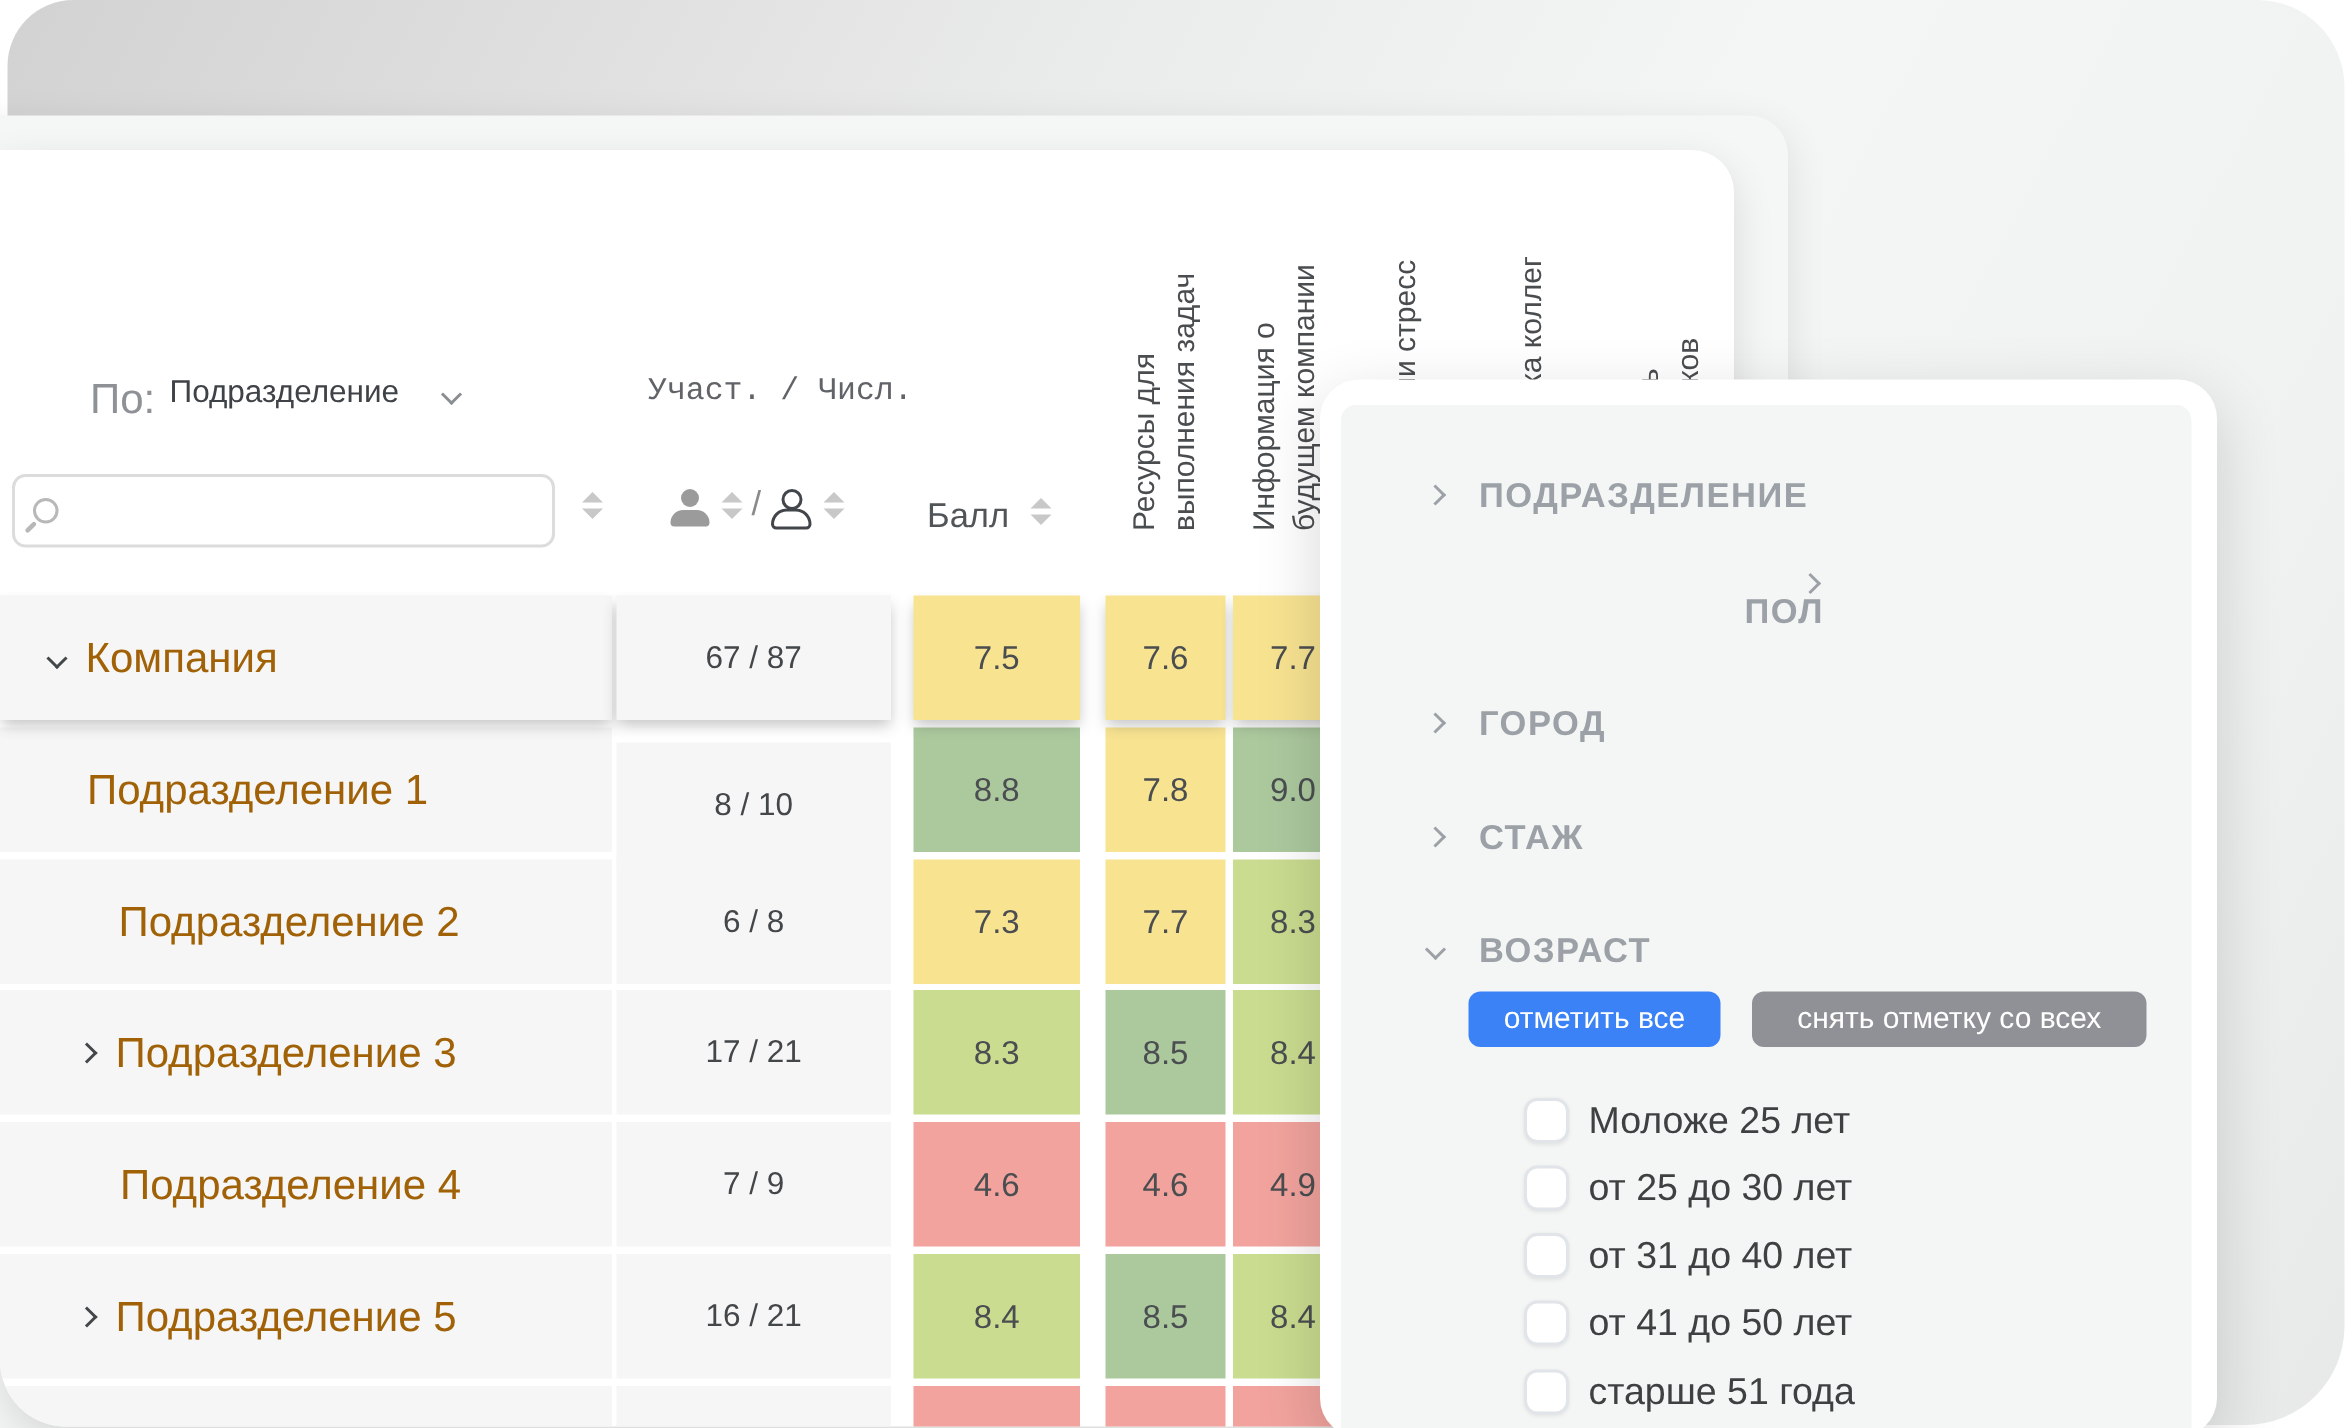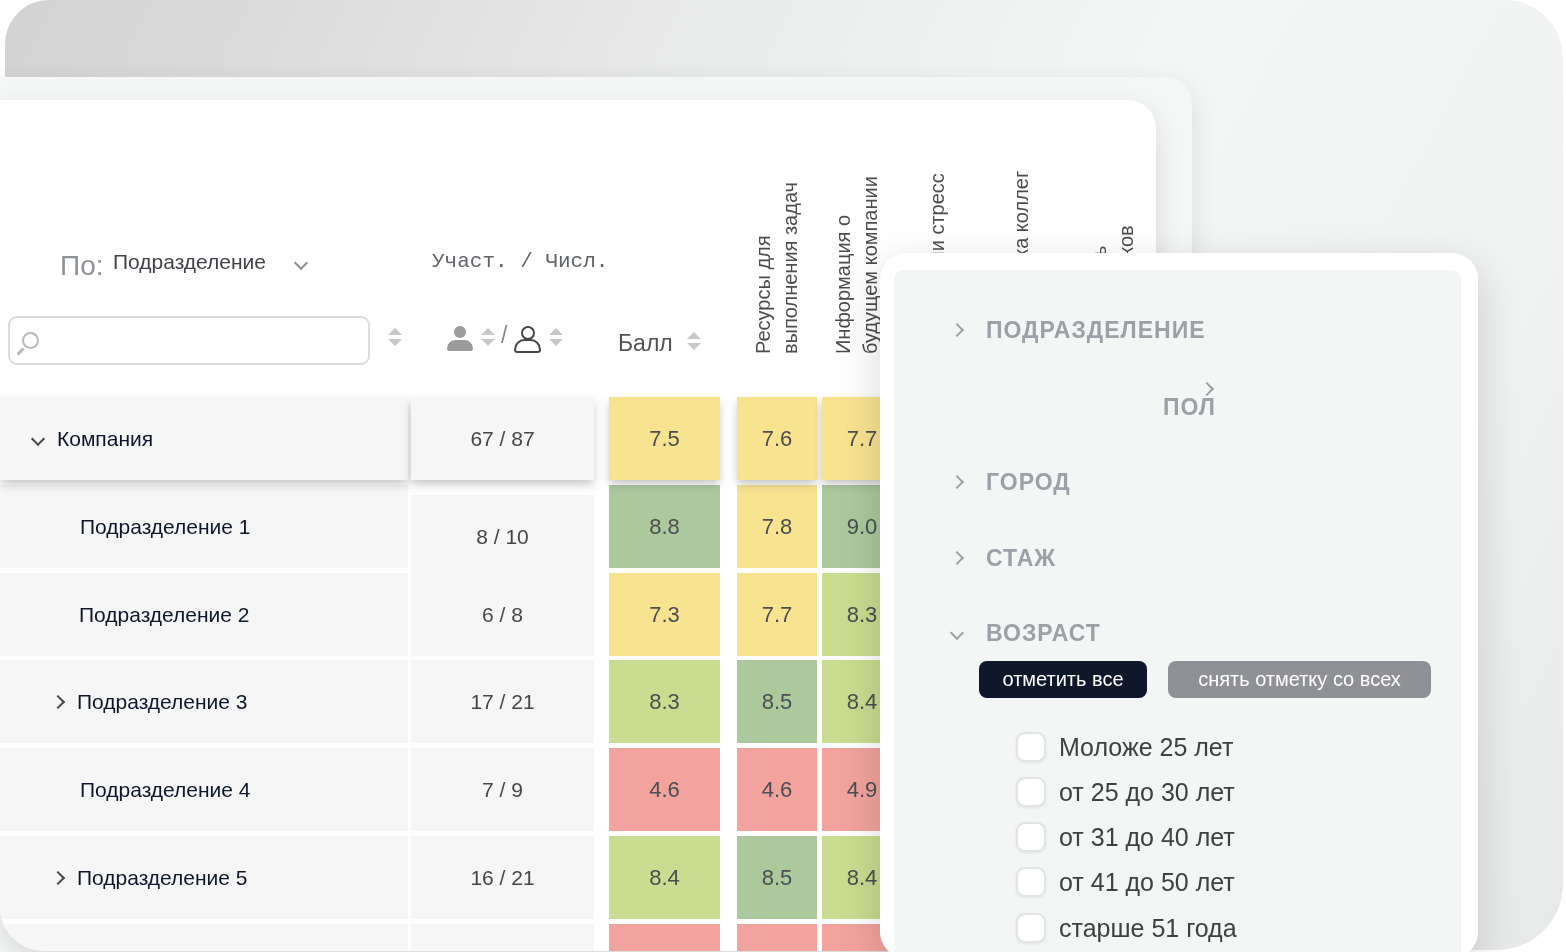--- a/index.html
+++ b/index.html
@@ -43,34 +43,34 @@
   .slash{font-size:23px;color:#8a8a8a;}
 
   
   .rot{position:absolute;width:0;height:0;z-index:4;}
   .rot span{display:block;transform:rotate(-90deg);transform-origin:0 0;white-space:pre;
     font-size:20px;line-height:27px;color:#4a4d4f;}
 
   
   .rowpiece{position:absolute;background:#f6f6f6;display:flex;align-items:center;z-index:1;}
   .rowpiece.sticky{z-index:2;box-shadow:0 5px 9px -1px rgba(60,60,60,.30);}
-  .name-cell{left:0;width:408px;font-size:21px;color:#0f172a;}
+  .name-cell{left:0;width:408px;font-size:28px;color:#a16207;}
   .name-cell .chev{color:#43474a;margin-right:14px;flex:none;}
   .count-cell{left:411px;width:183px;justify-content:center;font-size:21px;color:#44474a;}
   .score-cell{justify-content:center;font-size:22px;color:#4b4e50;}
 
   
   .panel{position:absolute;left:880px;top:253px;width:598px;height:705px;z-index:6;
     background:#ffffff;border-radius:26px;box-shadow:0 14px 44px rgba(0,0,0,.16);}
   .panel-inner{position:absolute;left:14px;top:17px;width:567px;height:700px;background:#f4f5f5;border-radius:10px;}
   .fsection{position:absolute;left:0;width:100%;height:44px;display:flex;align-items:center;cursor:pointer;}
   .fsection .chev{color:#9ba1a6;margin-left:58px;flex:none;}
   .fsection .flabel{margin-left:24px;font-size:23px;font-weight:bold;letter-spacing:1px;color:#9ba1a6;}
   .btn{position:absolute;height:37px;border:none;border-radius:8px;color:#fff;font-size:20px;display:flex;align-items:center;justify-content:center;cursor:pointer;}
-  .btn.green{left:85px;top:391px;width:168px;background:#0f172a;}
+  .btn.green{left:85px;top:391px;width:168px;background:#3b82f6;}
   .btn.gray{left:274px;top:391px;width:263px;background:#8f9196;}
   .age-item{position:absolute;left:0;width:100%;height:34px;display:flex;align-items:center;}
   .cbox{position:absolute;left:122px;width:30px;height:30px;background:#fff;border:2px solid #e1e4e8;border-radius:9px;box-shadow:0 1px 3px rgba(0,0,0,.08);cursor:pointer;}
   .age-label{position:absolute;left:165px;font-size:25px;color:#3e4042;white-space:nowrap;}
 </style>
 </head>
 <body>
 
 <div class="stage">
   <div class="bg-card"></div>
@@ -119,21 +119,21 @@
       </div>
     <div id="rows-container">
         <div class="rowpiece name-cell sticky" style="top: 297px; height: 83px; padding-left: 33px;">
           <span class="chev down"></span>
           <span>Компания</span>
         </div>
         <div class="rowpiece count-cell sticky" style="top: 297px; height: 83px;">67 / 87</div>
         <div class="rowpiece score-cell sticky" style="top: 297px; height: 83px; left: 609px; width: 111px; background: rgb(248, 227, 145);">7.5</div>
         <div class="rowpiece score-cell sticky" style="top: 297px; height: 83px; left: 737px; width: 80px; background: rgb(248, 227, 145);">7.6</div>
         <div class="rowpiece score-cell sticky" style="top: 297px; height: 83px; left: 822px; width: 80px; background: rgb(248, 227, 145);">7.7</div>
-        <div class="rowpiece name-cell" style="top: 385px; height: 83px; padding-left: 80px;">
+        <div class="rowpiece name-cell" style="top: 385px; height: 83px; padding-left: 58px;">
           <span>Подразделение 1</span>
         </div>
         <div class="rowpiece count-cell" style="top: 395px; height: 83px;">8 / 10</div>
         <div class="rowpiece score-cell" style="top: 385px; height: 83px; left: 609px; width: 111px; background: rgb(172, 201, 158);">8.8</div>
         <div class="rowpiece score-cell" style="top: 385px; height: 83px; left: 737px; width: 80px; background: rgb(248, 227, 145);">7.8</div>
         <div class="rowpiece score-cell" style="top: 385px; height: 83px; left: 822px; width: 80px; background: rgb(172, 201, 158);">9.0</div>
         <div class="rowpiece name-cell" style="top: 473px; height: 83px; padding-left: 79px;">
           <span>Подразделение 2</span>
         </div>
         <div class="rowpiece count-cell" style="top: 473px; height: 83px;">6 / 8</div>

